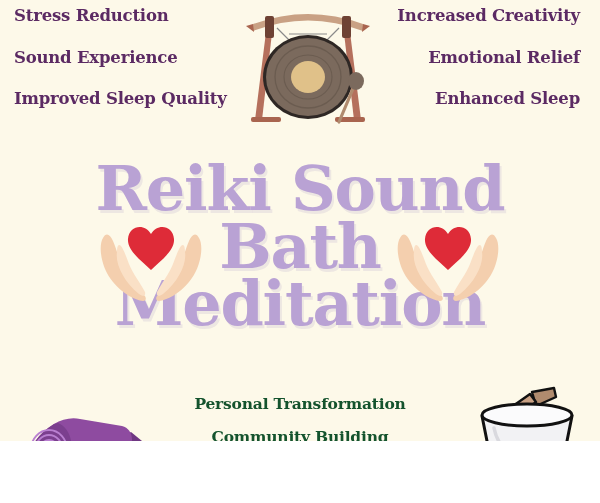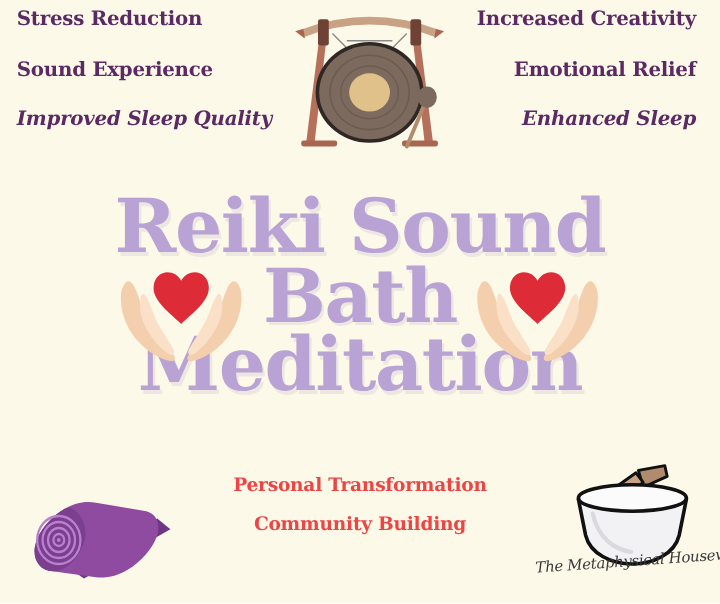--- a/index.html
+++ b/index.html
@@ -3,21 +3,21 @@
 <meta charset="utf-8">
 <style>
   html, body {
     margin: 0;
     padding: 0;
     background: #ffffff;
   }
   #poster {
     position: relative;
     width: 600px;
-    height: 503px;
+    height: 441px;
     background: #fdf9e9;
     overflow: hidden;
     font-family: "Liberation Serif", serif;
   }
 
   
   .benefit-col {
     position: absolute;
     display: flex;
     flex-direction: column;
@@ -28,21 +28,21 @@
   .benefit-item {
     color: #5b2a63;
     font-family: "DejaVu Serif", "Liberation Serif", serif;
     font-weight: bold;
     font-size: 16.5px;
     line-height: 1;
     letter-spacing: -0.2px;
     white-space: nowrap;
     margin-bottom: 25px;
   }
-  .benefit-item:last-child { margin-bottom: 0; font-style: italic; }
+  .benefit-item:last-child { margin-bottom: 0; }
 
   
   #title-block {
     position: absolute;
     left: 0;
     right: 0;
     top: 160px;
     text-align: center;
     pointer-events: none;
   }
@@ -60,21 +60,21 @@
 
   
   #bottom-list {
     position: absolute;
     left: 0;
     right: 0;
     top: 396px;
     text-align: center;
   }
   .bottom-item {
-    color: #ef4444;
+    color: #14532d;
     font-family: "DejaVu Serif", "Liberation Serif", serif;
     font-weight: bold;
     font-size: 15.5px;
     line-height: 1;
     letter-spacing: -0.2px;
     margin-bottom: 17px;
     white-space: nowrap;
   }
   .bottom-item:last-child { margin-bottom: 0; }
 

